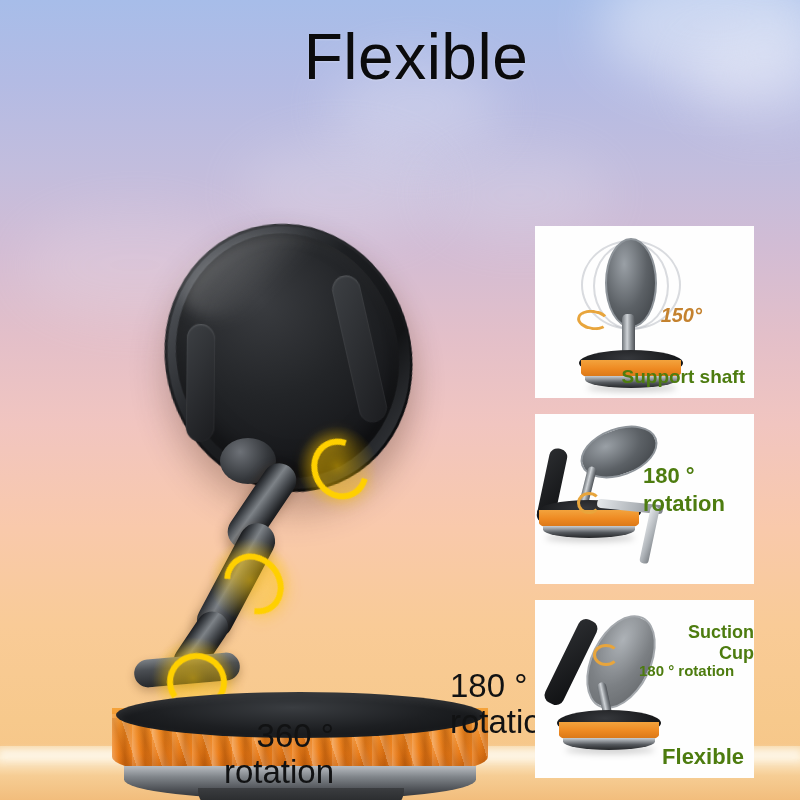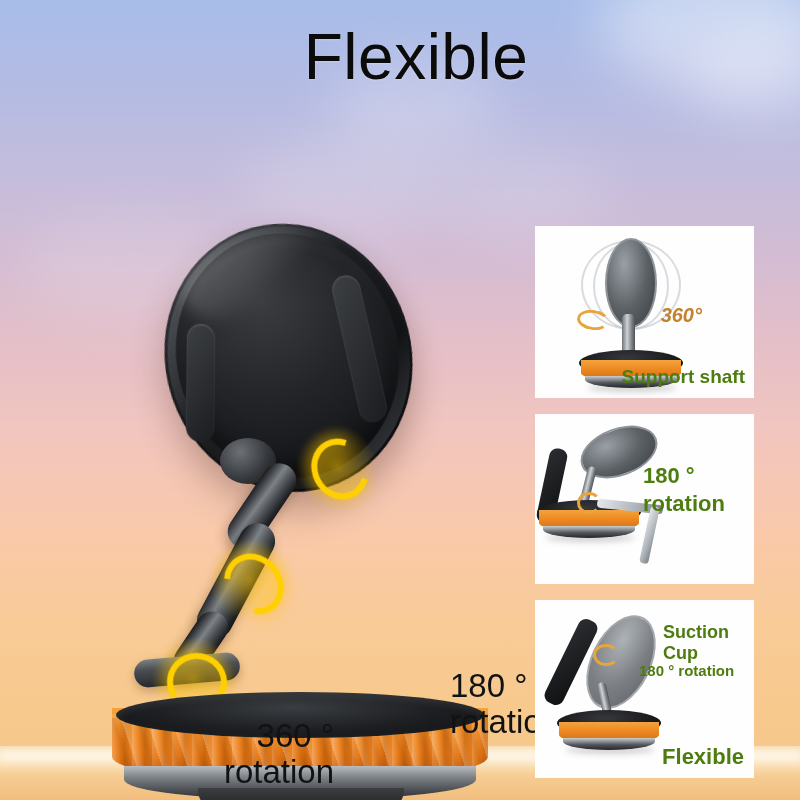--- a/index.html
+++ b/index.html
@@ -157,21 +157,21 @@
   
   .lbl{position:absolute;color:#111213;line-height:1.08;}
   .lbl.l-360{left:74px;top:518px;width:170px;text-align:right;font-size:33px;font-weight:400;}
   .lbl.l-180{left:360px;top:468px;width:170px;text-align:left;font-size:33px;font-weight:400;}
   .lbl.l-180b{left:266px;top:598px;font-size:22px;font-weight:700;letter-spacing:.2px;}
 
   
   .panel{position:absolute;left:535px;width:219px;background:#fefefe;overflow:hidden;}
   .panel.p1{top:226px;height:172px;}
   .panel.p2{top:414px;height:170px;}
-  .panel.p3{top:600px;height:178px;}
+  .panel.p3{top:600px;height:178px;text-align:right;}
 
   .pnl-txt{position:absolute;color:#4d7c0f;font-weight:700;}
   .p1 .cap{right:9px;bottom:10px;font-size:19px;}
   .p1 .deg{right:52px;top:78px;font-size:20px;color:#c4822f;font-weight:700;font-style:italic;}
   .p2 .deg2{left:108px;top:48px;font-size:22px;line-height:1.25;font-weight:700;}
   .p3 .cup{left:128px;top:22px;font-size:18px;}
   .p3 .rot{left:104px;top:62px;font-size:15px;}
   .p3 .brk{right:10px;bottom:8px;font-size:22px;}
   .mini-base{position:absolute;border-radius:0 0 50% 50%/0 0 42% 42%;
     background:linear-gradient(180deg,#f3a33d 0%,#ee8a22 40%,#cc6a10 100%);}
@@ -260,21 +260,21 @@
   <div class="panel p1">
     <div class="mini-ghost" style="left:46px;top:14px;width:96px;height:86px;"></div>
     <div class="mini-ghost" style="left:58px;top:16px;width:72px;height:84px;"></div>
     <div class="mini-disc" style="left:70px;top:12px;width:48px;height:86px;"></div>
     <div class="mini-shaft" style="left:87px;top:88px;width:13px;height:58px;"></div>
     <div class="mini-base-top" style="left:44px;top:124px;width:104px;height:26px;"></div>
     <div class="mini-base" style="left:46px;top:134px;width:100px;height:22px;"></div>
     <div class="mini-base-low" style="left:50px;top:150px;width:92px;height:12px;"></div>
     <div class="mini-sh" style="left:52px;top:158px;width:90px;height:8px;"></div>
     <div class="mini-arc" style="left:42px;top:84px;width:26px;height:14px;transform:rotate(8deg);"></div>
-    <div class="pnl-txt deg">360°</div>
+    <div class="pnl-txt deg">150°</div>
     <div class="pnl-txt cap">Support shaft</div>
   </div>
 
   <div class="panel p2">
     <div class="mini-flap" style="left:8px;top:34px;width:18px;height:76px;transform:rotate(12deg);"></div>
     <div class="mini-disc" style="left:44px;top:14px;width:76px;height:44px;transform:rotate(-20deg);"></div>
     <div class="mini-shaft" style="left:48px;top:52px;width:9px;height:44px;transform:rotate(14deg);"></div>
     <div class="mini-base-top" style="left:2px;top:86px;width:104px;height:24px;"></div>
     <div class="mini-base" style="left:4px;top:96px;width:100px;height:22px;"></div>
     <div class="mini-base-low" style="left:8px;top:112px;width:92px;height:12px;"></div>

